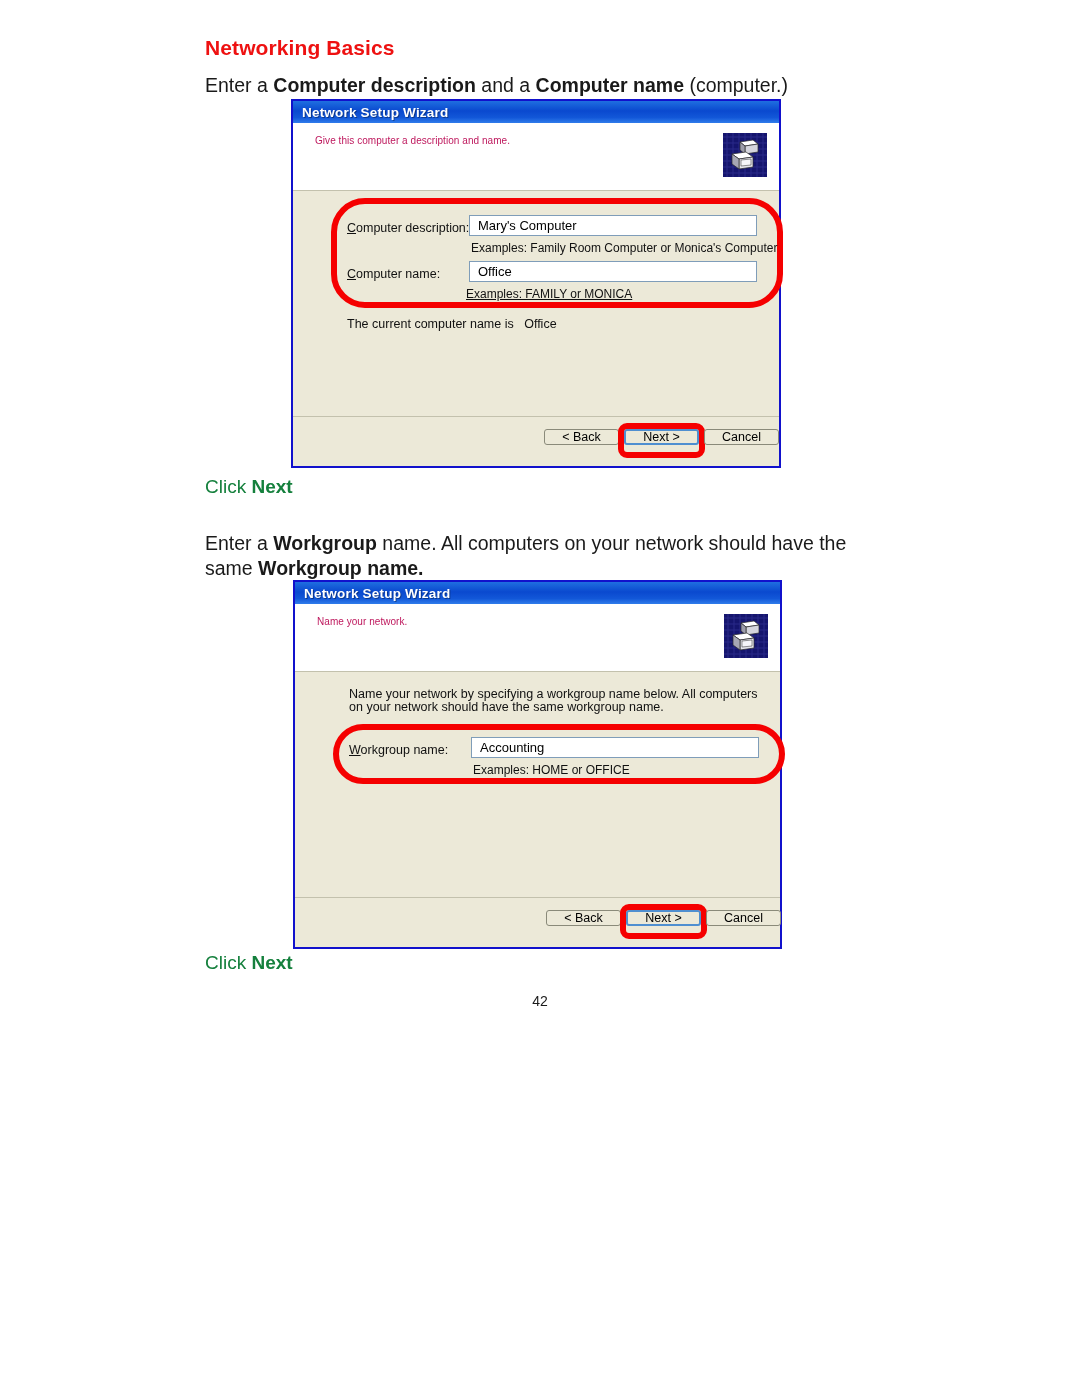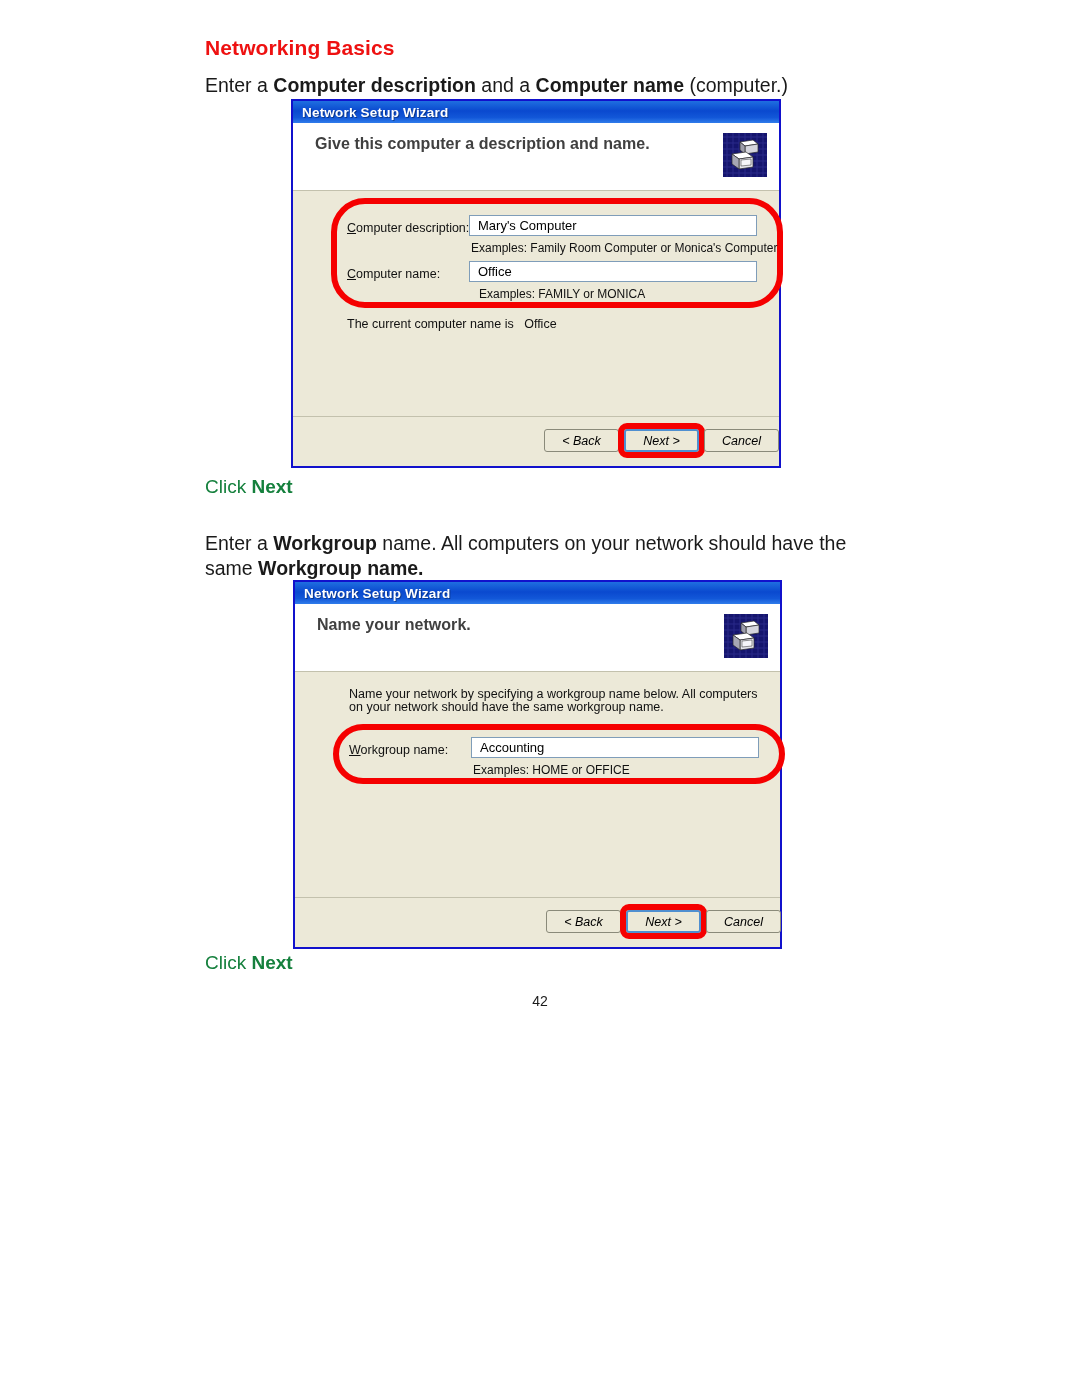--- a/index.html
+++ b/index.html
@@ -83,23 +83,23 @@
     height: 68px;
     border-bottom: 1px solid #c3c1ad;
     display: flex;
     align-items: flex-start;
     justify-content: space-between;
     box-sizing: border-box;
     padding: 12px 12px 0 22px;
     position: relative;
   }
   .header-title {
-    font-size: 16px;
-    font-weight: bold;
-    color: #404040;
+    font-size: 10px;
+    font-weight: normal;
+    color: #be185d;
     letter-spacing: 0.05px;
   }
   .header-icon {
     width: 44px;
     height: 44px;
     margin-top: -2px;
     flex: 0 0 auto;
   }
 
   .body-band {
@@ -179,32 +179,31 @@
     bottom: 0;
     width: 100%;
     height: 50px;
     background: #ece9d8;
     border-top: 1px solid #c3c1ad;
     box-sizing: border-box;
   }
   .btn {
     position: absolute;
     top: 12px;
-    height: 23px;
+    height: 16px;
     background: #ece9d8;
     border: 1px solid #8a8a7a;
     border-radius: 3px;
     font-size: 12.5px;
     color: #000;
     display: flex;
     align-items: center;
     justify-content: center;
     box-sizing: border-box;
     font-family: "Liberation Sans", sans-serif;
-    font-style: italic;
   }
   .btn.default {
     border: 2px solid #4f8fd0;
     background: #ece9d8;
   }
   .btn-back { width: 75px; }
   .btn-next { width: 75px; }
   .btn-cancel { width: 75px; }
 </style>
 </head>
@@ -270,21 +269,21 @@
       <span>Mary's Computer</span>
     </div>
     <div class="example-text" style="left:152px; top:50px;">Examples: Family Room Computer or Monica's Computer</div>
 
     <div class="field-label" style="left:28px; top:76px;">
       <u>C</u><span>omputer name:</span>
     </div>
     <div class="text-input" style="left:150px; top:70px; width:288px; height:21px;">
       <span>Office</span>
     </div>
-    <div class="example-text" style="left:160px; top:96px;">Examples: FAMILY or MONICA</div>
+    <div class="example-text" style="left:147px; top:96px;text-decoration:underline;">Examples: FAMILY or MONICA</div>
 
     <div class="current-name" style="left:28px; top:126px;">
       <span>The current computer name is</span>
       &nbsp;&nbsp;<span>Office</span>
     </div>
 
     <div class="learn-more" style="left:28px; top:223px;">
       <span>Learn more about </span><a href="#">computer names and descriptions</a><span>.</span>
     </div>
   </div>

